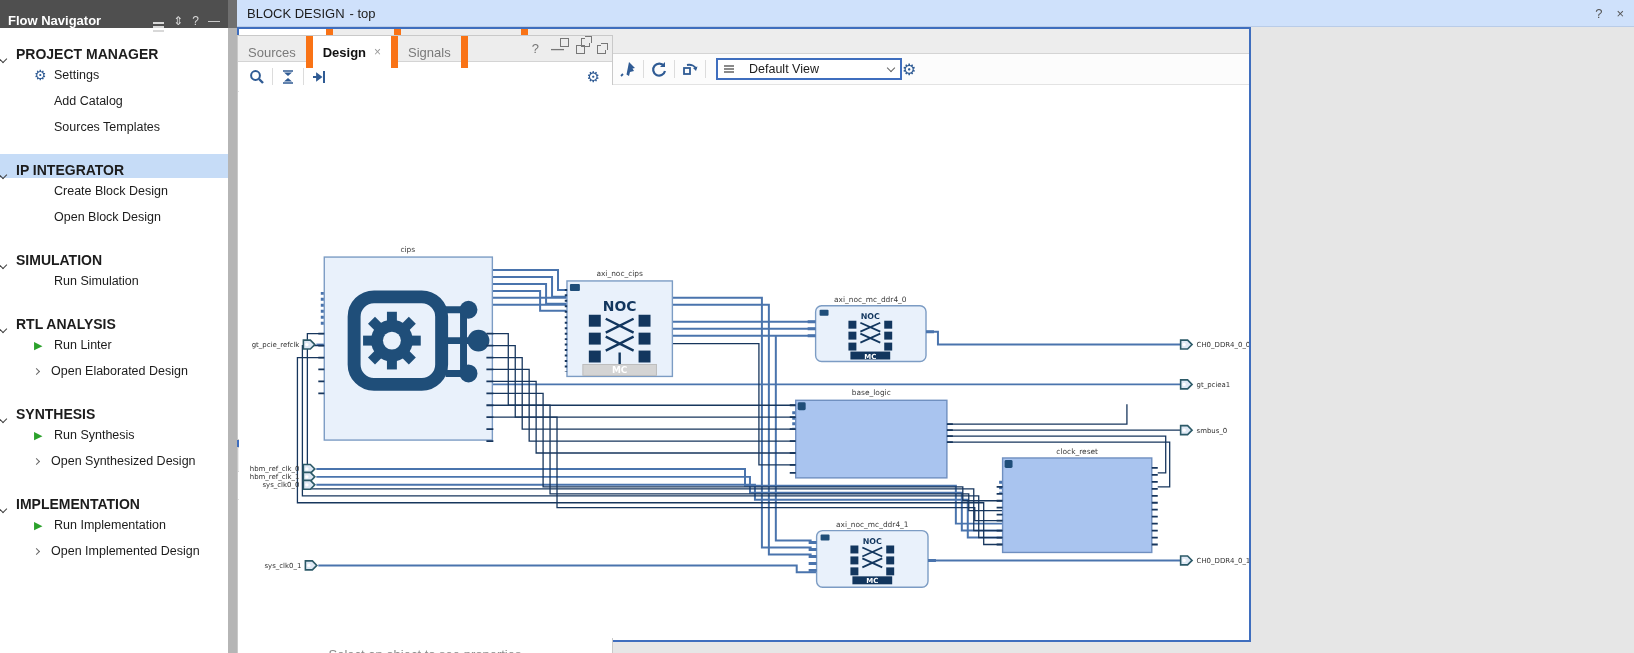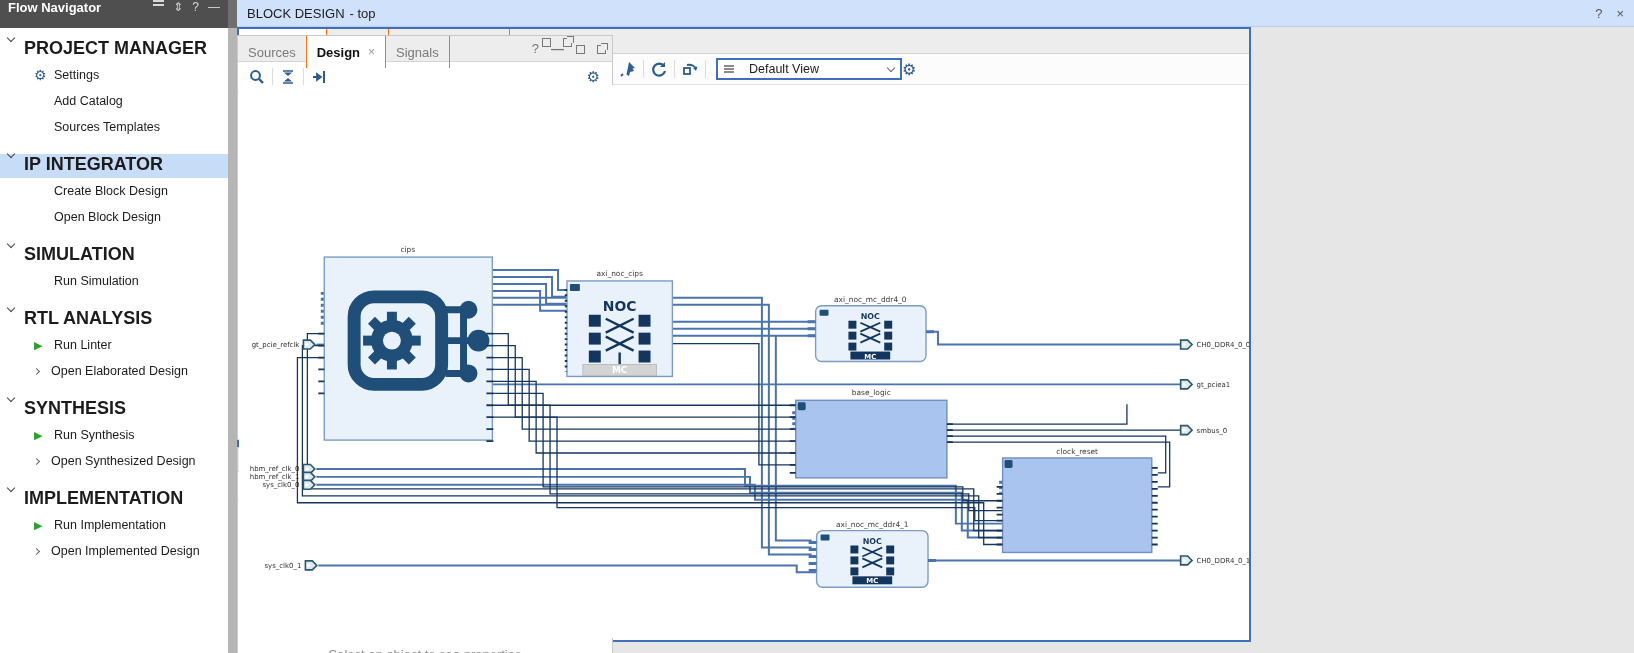--- a/index.html
+++ b/index.html
@@ -2,29 +2,29 @@
 <html><head>
 <meta charset="utf-8">
 <style>
   * { margin:0; padding:0; box-sizing:border-box; }
   html,body { width:1634px; height:653px; overflow:hidden; background:#e4e4e4;
               font-family:"Liberation Sans", sans-serif; font-size:13px; color:#1c1c1c; }
 
   
   .flownav { position:absolute; left:0; top:0; width:228px; height:653px; background:#fff; }
   .fn-header { height:28px; background:#4f4f4f; color:#fff; font-weight:bold; font-size:13px;
-               display:flex; align-items:flex-start; padding:0 8px; }
+               display:flex; align-items:flex-end; padding:0 8px; }
   .fn-header .spacer { flex:1; }
   .fn-hicon { color:#d8d8d8; font-size:12px; margin-left:9px; font-weight:normal; }
   .bars { display:inline-block; width:11px; height:2px; background:#d8d8d8;
           box-shadow:0 4px 0 #d8d8d8, 0 -4px 0 #d8d8d8; margin-left:9px; }
   .fn-body { padding-top:10px; }
   .fn-section { margin-bottom:14px; }
-  .fn-sec-head { display:flex; align-items:flex-start; height:24px; padding-left:8px;
-                 font-weight:bold; font-size:18px; }
+  .fn-sec-head { display:flex; align-items:flex-end; height:24px; 
+                 font-weight:bold; font-size:14px; }
   .fn-sec-head.hl { background:#c6dcf7; }
   .chev { display:inline-block; width:6px; height:6px; border-right:1.6px solid #444;
           border-bottom:1.6px solid #444; }
   .chev.down { transform:rotate(45deg); margin-right:10px; margin-top:-3px; }
   .fn-item { display:flex; align-items:center; height:26px; padding-left:34px; font-size:12.5px; cursor:default; }
   .fn-item .ico { width:20px; display:inline-flex; justify-content:flex-start; }
   .gear-glyph { color:#2f5b94; font-size:14px; }
   .play-glyph { color:#2ba12b; font-size:11px; }
   .ipcat { display:inline-block; width:10px; height:10px; border:1.6px solid #44679c; background:#e9f0fa;
            box-shadow:inset 0 0 0 1px #fff; }
@@ -40,21 +40,21 @@
   .bd-header { height:27px; background:#cfe1fb; display:flex; align-items:center; padding:0 10px;
                border-bottom:1px solid #b9cce8; }
   .bd-header .t { font-weight:normal; font-size:13px; }
   .bd-header .s { margin-left:5px; font-size:13px; }
   .bd-header .spacer { flex:1; }
   .winglyph { color:#555; font-size:13px; margin-left:14px; }
 
   
   .panel { position:absolute; background:#fff; border:1px solid #c9c9c9; }
   .tabbar { height:26px; background:#ededed; display:flex; align-items:stretch; border-bottom:1px solid #d4d4d4; }
-  .tab { display:flex; align-items:center; padding:16px 10px; color:#7a7a7a; font-size:13px; border-right:1px solid #f97316;justify-content:flex-end; }
+  .tab { display:flex; align-items:center; padding:16px 10px; color:#7a7a7a; font-size:13px; border-right:7px solid #f97316;justify-content:flex-end; }
   .tab.active { background:#fff; color:#111; font-weight:bold; }
   .tab .x { margin-left:8px; color:#9a9a9a; font-weight:normal; font-size:12px; }
   .tabbar .spacer { flex:1; }
   .sqicon { display:inline-block; width:9px; height:9px; border:1.4px solid #777; margin-left:12px; position:relative; top:1px;}
   .sqicon.float::after { content:""; position:absolute; right:-3px; top:-3px; width:6px; height:6px;
                          border-top:1.4px solid #777; border-right:1.4px solid #777; background:#ededed;}
   .dash { color:#777; margin-left:12px; font-weight:bold; }
   .qm { color:#777; margin-left:12px; }
   .toolbar { height:30px; display:flex; align-items:center; padding:0 6px; background:#fff; border-bottom:1px solid #e0e0e0; }
   .tbtn { display:inline-flex; align-items:center; justify-content:center; width:26px; height:24px; }

